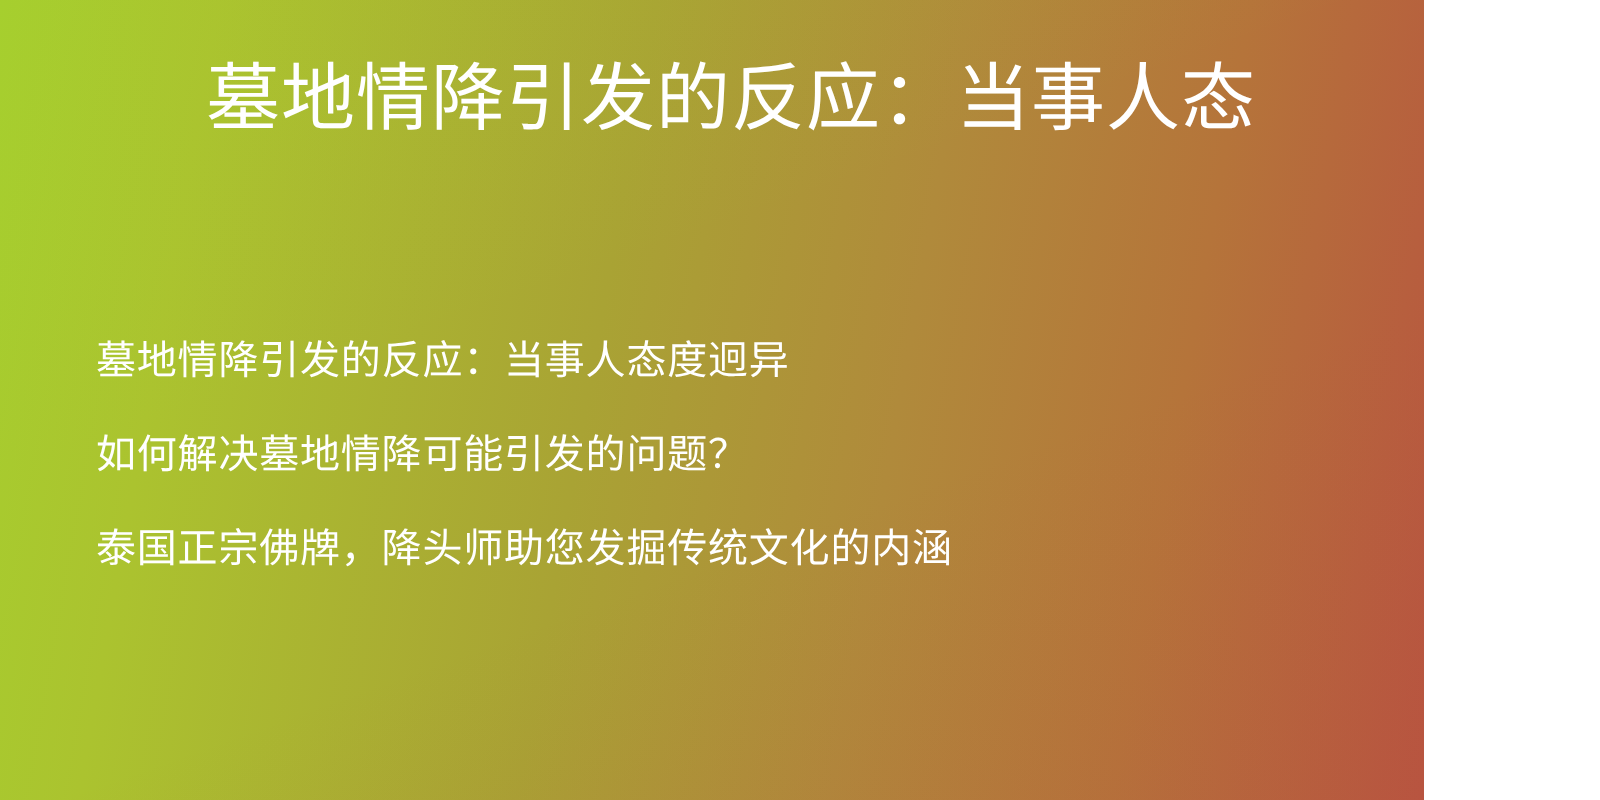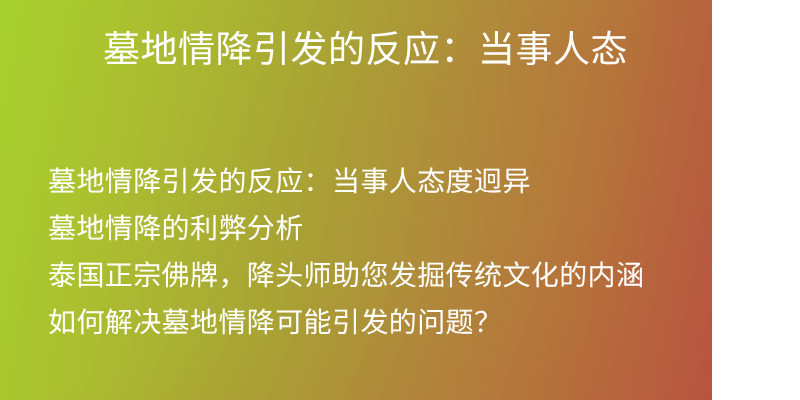--- a/index.html
+++ b/index.html
@@ -55,38 +55,37 @@
   #body-block {
     position: absolute;
     left: 48px;
     top: 158px;
     width: 720px;
     z-index: 2;
   }
 
   .body-line {
     color: #ffffff;
-    font-size: 28px;
+    font-size: 20px;
     line-height: 47px;
     font-weight: 400;
     letter-spacing: 0.4px;
     white-space: nowrap;
   }
 </style>
 </head>
 <body style="width: 800px; height: 400px;">
 
 <div id="card" style="background: linear-gradient(100deg, rgb(166, 207, 46) 0%, rgb(171, 195, 47) 14%, rgb(169, 163, 52) 42%, rgb(176, 138, 59) 62%, rgb(181, 116, 58) 80%, rgb(184, 84, 64) 100%); width: 712px; height: 400px;">
 
   <div class="grad-overlay" style="background: linear-gradient(160deg, rgba(166, 207, 46, 0.133) 0%, rgba(0, 0, 0, 0) 38%, rgba(0, 0, 0, 0) 62%, rgba(184, 84, 64, 0.18) 100%);"></div>
 
   <div id="title-block">
     <div class="title-line" style="color: rgb(255, 255, 255);">墓地情降引发的反应：当事人态</div>
   </div>
 
   <div id="body-block">
     <div class="body-line" style="color: rgb(255, 255, 255);">墓地情降引发的反应：当事人态度迥异</div>
-    <div class="body-line" style="color: rgb(255, 255, 255);">墓地情降的利弊分析</div>
+    <div class="body-line" style="color: rgb(255, 255, 255);">如何解决墓地情降可能引发的问题？</div>
     <div class="body-line" style="color: rgb(255, 255, 255);">泰国正宗佛牌，降头师助您发掘传统文化的内涵</div>
-    <div class="body-line" style="color: rgb(255, 255, 255);">如何解决墓地情降可能引发的问题？</div>
   </div>
 
 </div>
 
 </body></html>

